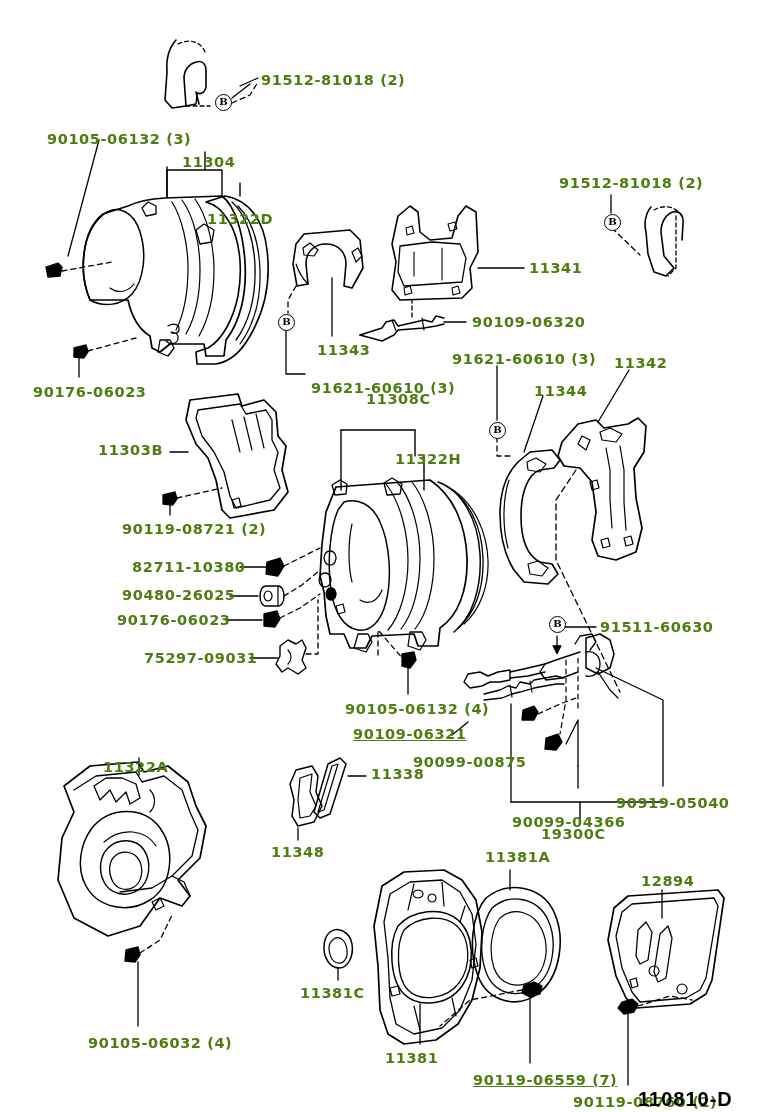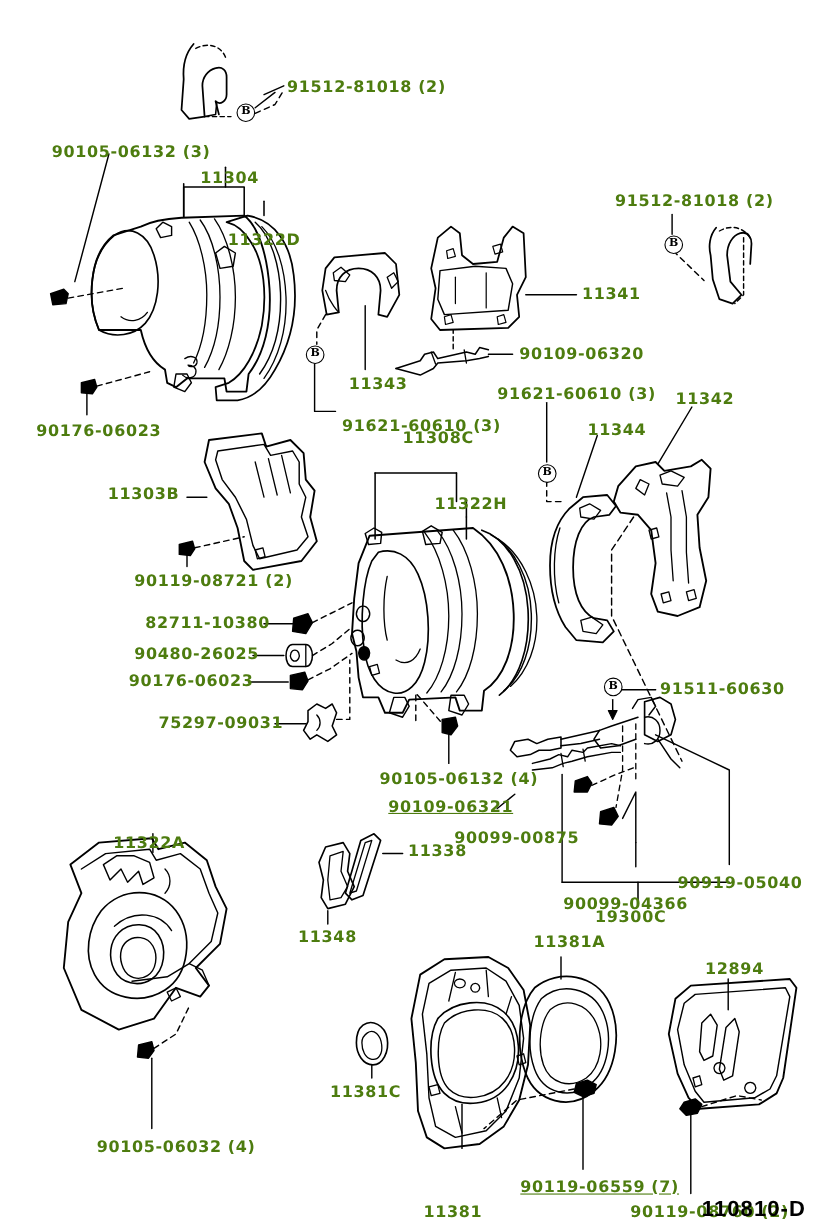--- a/index.html
+++ b/index.html
@@ -451,19 +451,19 @@
   <div class="lbl" style="left:371px;top:767px;">11338</div>
   <div class="lbl" style="left:512px;top:778px;margin-top:37px;">90099-04366</div>
   <div class="lbl" style="left:413px;top:755px;text-align:right;">90099-00875</div>
   <div class="lbl" style="left:616px;top:796px;">90919-05040</div>
   <div class="lbl" style="left:541px;top:827px;">19300C</div>
   <div class="lbl" style="left:271px;top:845px;">11348</div>
   <div class="lbl" style="left:485px;top:850px;">11381A</div>
   <div class="lbl" style="left:641px;top:874px;">12894</div>
   <div class="lbl" style="left:300px;top:986px;">11381C</div>
   <div class="lbl" style="left:88px;top:1036px;text-align:center;">90105-06032 (4)</div>
-  <div class="lbl" style="left:385px;top:1051px;margin-top:44px;">11381</div>
+  <div class="lbl" style="left:385px;top:1051px;">11381</div>
   <div class="lbl" style="left:473px;top:1073px;text-decoration:underline;">90119-06559 (7)</div>
   <div class="lbl" style="left:573px;top:1095px;">90119-08760 (2)</div>
 
   <div class="footer" style="left:638px;top:1088px;">110810-D</div>
 
 </div>
 
 </body></html>

